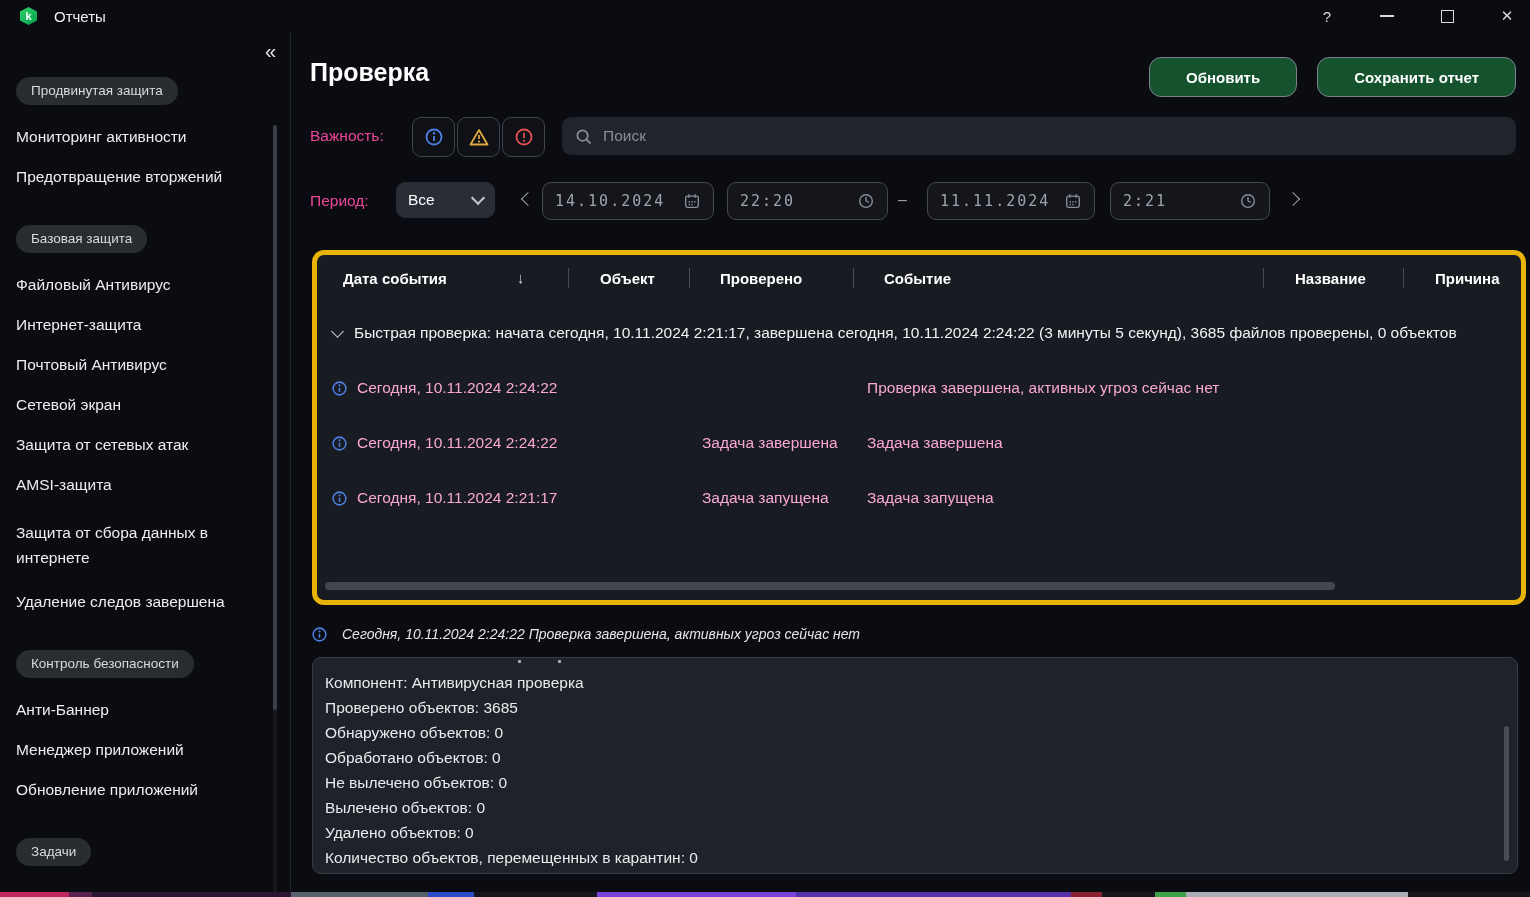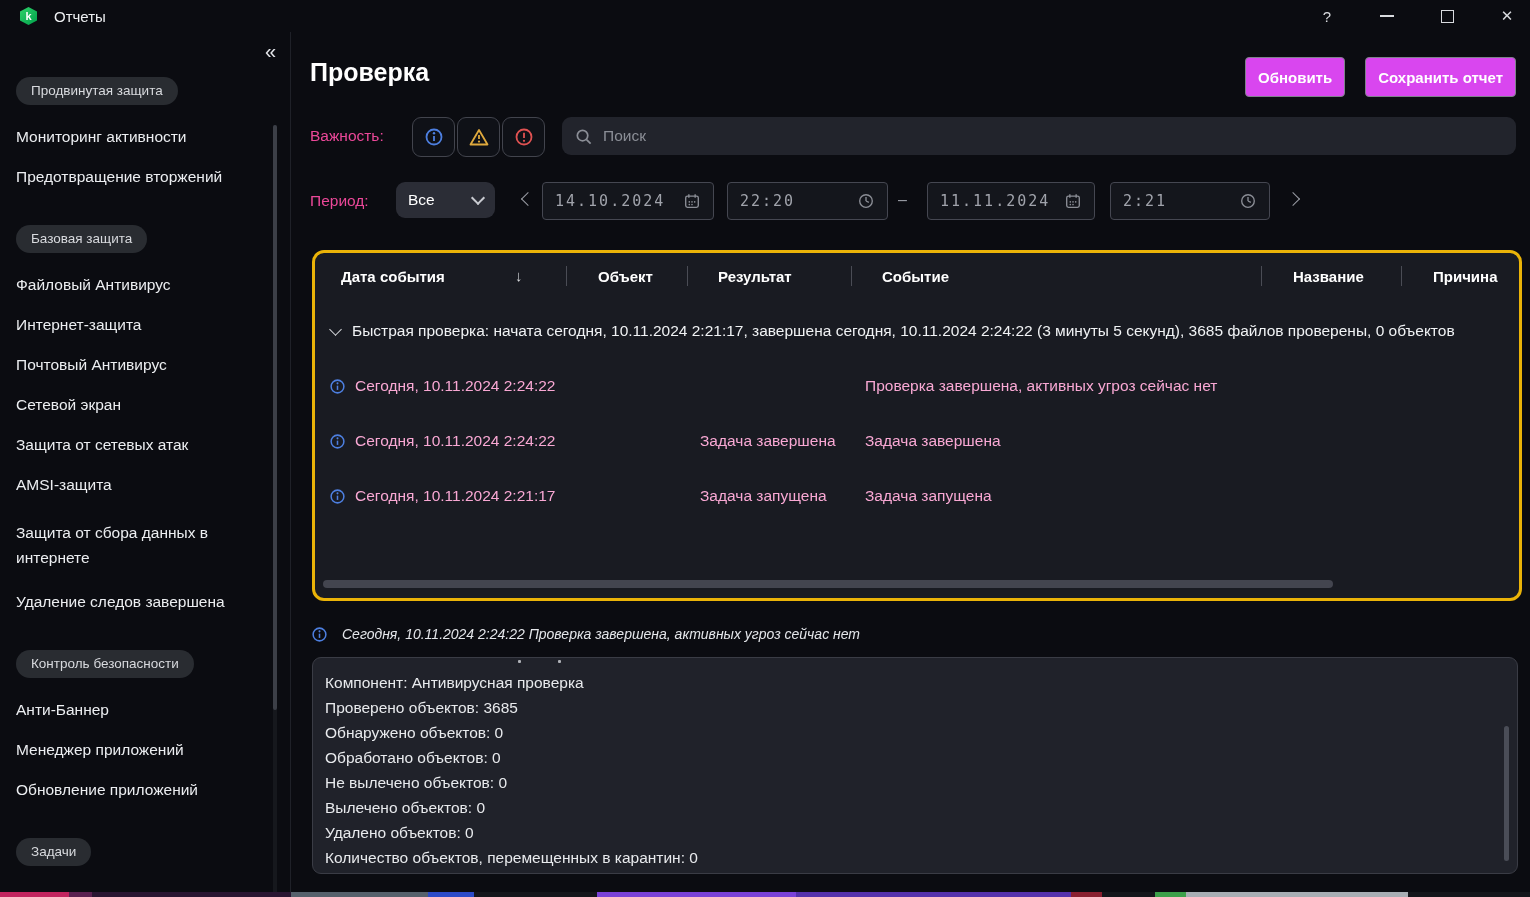--- a/index.html
+++ b/index.html
@@ -27,48 +27,48 @@
   .nav-item{height:40px;display:flex;align-items:center;font-size:15.5px;color:#eceef1;cursor:default;}
   .nav-item.two-line{height:56px;line-height:25px;align-items:center;}
   .mt12{margin-top:12px}.mt20{margin-top:28px}.mt9{margin-top:9px}
   .sb-track{position:absolute;right:13px;top:93px;height:792px;width:4px;background:#16181d;border-radius:2px;}
   .sb-thumb{position:absolute;right:13px;top:93px;height:585px;width:4px;background:#3c3f47;border-radius:2px;}
   .vdiv{position:absolute;left:290px;top:32px;height:860px;width:1px;background:#1f2128;}
 
   
   .page-title{position:absolute;left:310px;top:58px;font-size:25px;font-weight:bold;color:#ffffff;}
   .hdr-btns{position:absolute;top:57px;right:14px;display:flex;gap:20px;}
-  .btn{height:38px;border-radius:4px;background:#d946ef;border:1px solid #7f818b;
-       color:#fff;font-weight:bold;font-size:15px;padding:0 12px;display:flex;align-items:center;
+  .btn{height:38px;border-radius:12px;background:#14532d;border:1px solid #7f818b;
+       color:#fff;font-weight:bold;font-size:15px;padding:0 36px;display:flex;align-items:center;
        font-family:"Liberation Sans",sans-serif;}
 
   
   .lbl{position:absolute;font-size:15.5px;color:#ec4899;}
   .sev-group{position:absolute;left:412px;top:117px;display:flex;gap:2px;}
   .sev{width:41px;height:38px;border:1px solid #42444d;border-radius:9px;background:#0f1117;
        display:flex;align-items:center;justify-content:center;}
   .search{position:absolute;left:562px;top:117px;width:930px;height:38px;background:#22242c;
           border-radius:9px;display:flex;align-items:center;padding:0 12px;gap:10px;}
   .search .ph{font-size:15.5px;color:#8b8e96;}
 
   
   .select{position:absolute;left:396px;top:182px;width:75px;height:36px;background:#2b2d36;border-radius:9px;
           display:flex;align-items:center;justify-content:space-between;padding:0 12px;font-size:15.5px;color:#fff;}
   .chev{width:8px;height:8px;border-right:2px solid #c9cbd1;border-bottom:2px solid #c9cbd1;transform:rotate(45deg);margin-top:-4px;}
   .nav-chev{position:absolute;top:194px;width:9px;height:9px;border-right:1.5px solid #9a9da5;border-bottom:1.5px solid #9a9da5;}
   .nav-chev.left{transform:rotate(135deg);}
   .nav-chev.right{transform:rotate(-45deg);}
-  .field{position:absolute;top:182px;height:36px;background:#14161c;border:1px solid #454751;border-radius:4px;
+  .field{position:absolute;top:182px;height:36px;background:#14161c;border:1px solid #454751;border-radius:9px;
          display:flex;align-items:center;justify-content:space-between;padding:0 12px;}
   .field .val{font-family:"DejaVu Sans Mono",monospace;font-size:15px;letter-spacing:2px;color:#a0a3ab;}
   .range-dash{position:absolute;left:898px;top:191px;color:#9a9da5;font-size:16px;}
 
   
   .tbl{position:absolute;left:312px;top:250px;width:1204px;height:345px;background:#191b22;
-       border:3px solid #eab308;border-radius:12px;}
+       border:5px solid #eab308;border-radius:12px;}
   .hdr-cell{position:absolute;top:0;height:46px;display:flex;align-items:center;font-weight:bold;font-size:15px;color:#fff;}
   .hdr-sep{position:absolute;top:13px;width:1px;height:20px;background:#4a4c55;}
   .sort-ic{position:absolute;left:200px;top:14px;font-size:15px;color:#d0d2d6;}
   .group-row{position:absolute;top:56px;height:44px;left:0;width:1202px;display:flex;align-items:center;
              white-space:nowrap;overflow:hidden;font-size:15.5px;color:#f0f2f4;}
   .group-chev{width:8px;height:8px;border-right:1.8px solid #d8dade;border-bottom:1.8px solid #d8dade;
               transform:rotate(45deg);margin:-4px 12px 0 16px;flex:0 0 auto;}
   .trow{position:absolute;left:0;width:1202px;height:44px;font-size:15.5px;color:#f9a8d4;}
   .cell{position:absolute;top:0;height:44px;display:flex;align-items:center;white-space:nowrap;}
   .info-ic{flex:0 0 auto;}
@@ -228,21 +228,21 @@
     </svg>
   </div>
   <div class="nav-chev right" style="left:1288px"></div>
 
   <div class="tbl">
     <div class="hdr-cell" style="left:26px">Дата события</div>
     <div class="sort-ic">↓</div>
     <div class="hdr-sep" style="left:251px"></div>
     <div class="hdr-cell" style="left:283px">Объект</div>
     <div class="hdr-sep" style="left:372px"></div>
-    <div class="hdr-cell" style="left:403px">Результат</div>
+    <div class="hdr-cell" style="left:403px">Проверено</div>
     <div class="hdr-sep" style="left:536px"></div>
     <div class="hdr-cell" style="left:567px">Событие</div>
     <div class="hdr-sep" style="left:946px"></div>
     <div class="hdr-cell" style="left:978px">Название</div>
     <div class="hdr-sep" style="left:1086px"></div>
     <div class="hdr-cell" style="left:1118px">Причина</div>
 
     <div class="group-row">
       <span class="group-chev"></span>
       <span>Быстрая проверка: начата сегодня, 10.11.2024 2:21:17, завершена сегодня, 10.11.2024 2:24:22 (3 минуты 5 секунд), 3685 файлов проверены, 0 объектов</span>

